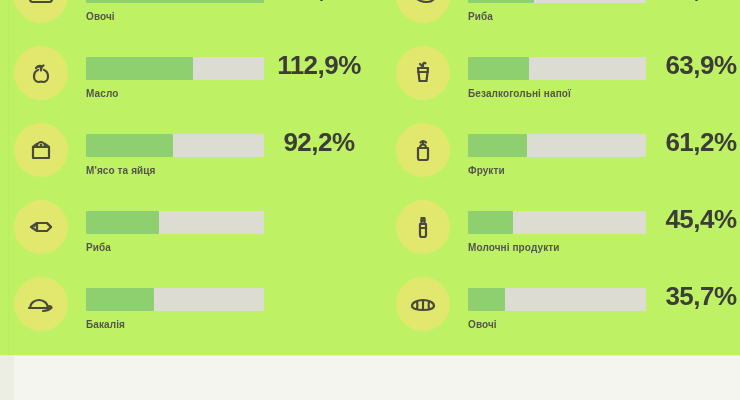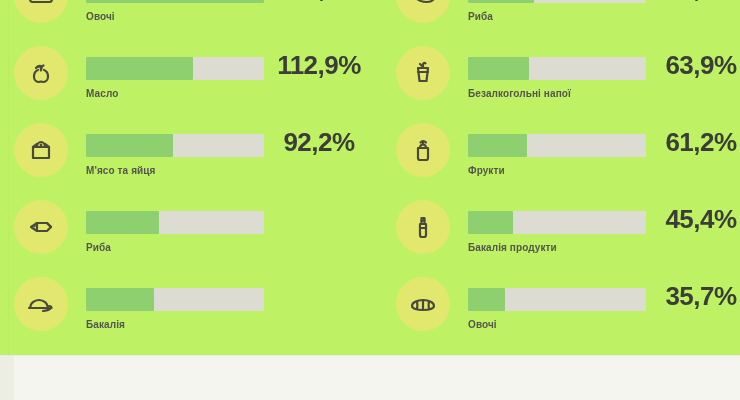--- a/index.html
+++ b/index.html
@@ -232,21 +232,21 @@
             <path d="M13 13h6v11a2 2 0 0 1-2 2h-2a2 2 0 0 1-2-2z"></path>
             <path d="M14.5 13V9.5h3V13"></path>
             <path d="M14.5 7h3v2.5h-3z"></path>
             <path d="M13 17h6"></path>
           </svg>
         </div>
         <div class="bar-track">
           <div class="bar-fill" style="width:25%"></div>
         </div>
         <div class="value">45,4%</div>
-        <div class="label">Бакалія продукти</div>
+        <div class="label">Молочні продукти</div>
       </div>
 
       <div class="row" style="top:275px">
         <div class="icon-disc">
           <svg viewBox="0 0 32 32" width="32" height="32">
             <path d="M5 18c0-3.5 5-6 11-6s11 2.5 11 6c0 2.5-5 4-11 4S5 20.5 5 18z"></path>
             <path d="M10 13.5c.5 2 .5 5 0 7.5M16 12.5v9.5M22 13.5c-.5 2-.5 5 0 7.5"></path>
           </svg>
         </div>
         <div class="bar-track">

